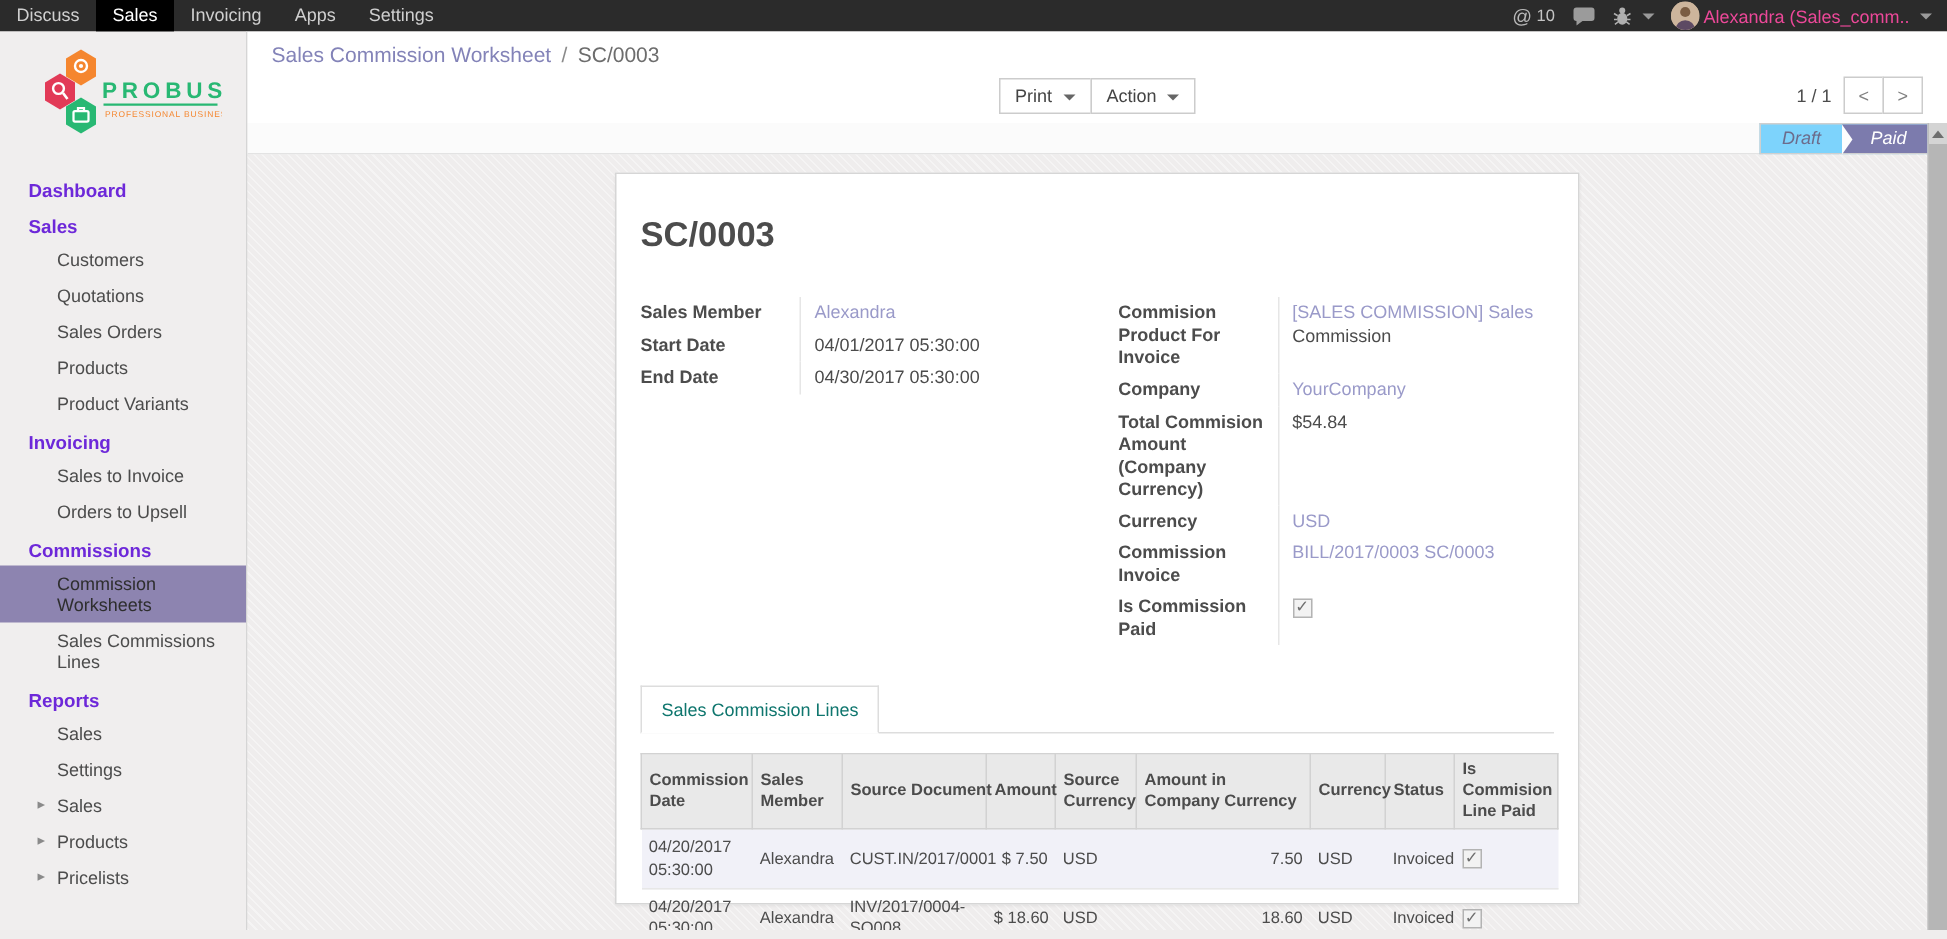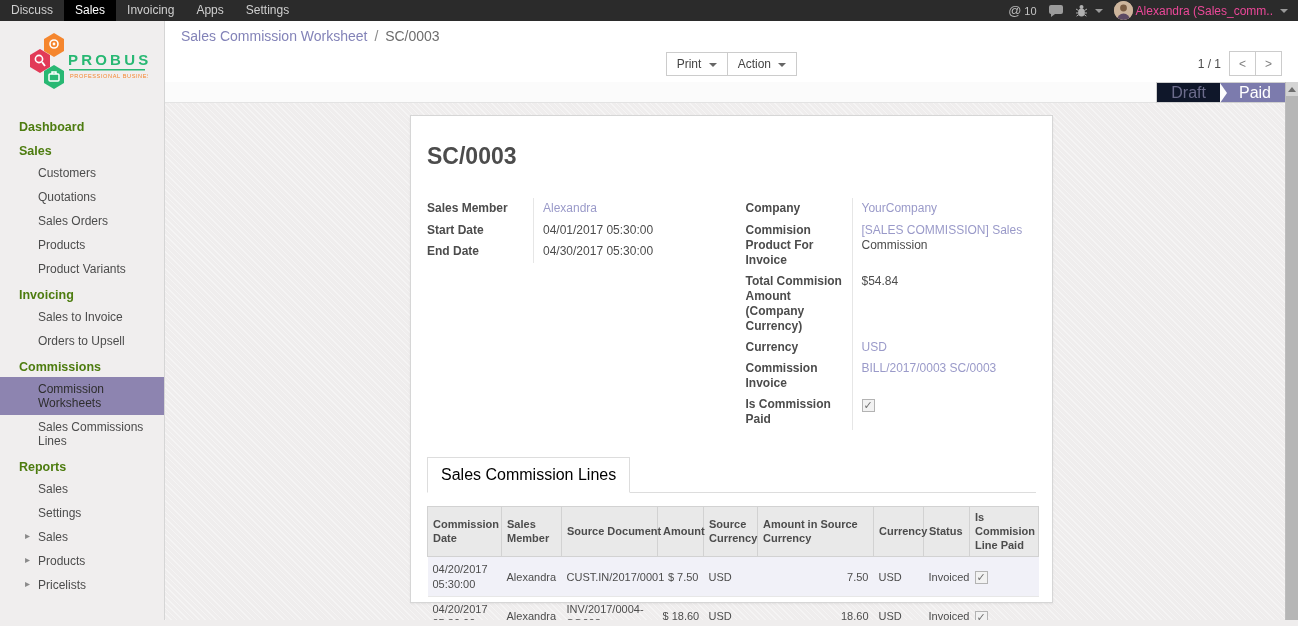--- a/index.html
+++ b/index.html
@@ -17,21 +17,21 @@
   .caret { display:inline-block; width:0; height:0; border-left:4px solid transparent; border-right:4px solid transparent; border-top:4px solid #9a9a9a; margin-left:4px; vertical-align:middle; }
   .avatar { width:19px; height:19px; border-radius:50%; overflow:hidden; background:#c9b29a; flex-shrink:0; }
   .username { color:#ec4899; font-size:12px; white-space:nowrap; }
 
   
   .app-body { display:flex; height:599px; position:relative; }
 
   
   .sidebar { width:165px; flex-shrink:0; background:#f0eeee; border-right:1px solid #d5d5d5; font-size:12px; overflow:hidden; }
   .logo-wrap { display:flex; justify-content:center; padding:10px 0 16px; }
-  .section-header { color:#4d7c0f; font-weight:bold; font-size:12.5px; padding:7px 0 3px 19px; cursor:pointer; }
+  .section-header { color:#6d28d9; font-weight:bold; font-size:12.5px; padding:7px 0 3px 19px; cursor:pointer; }
   .side-item { padding:5px 0 5px 38px; color:#4c4c4c; cursor:pointer; position:relative; }
   .side-item.active { background:#8d84b0; color:#2e2e2e; }
   .exp-caret { position:absolute; left:25px; top:5px; color:#8a8a8a; font-size:10px; }
 
   
   .main { flex:1; display:flex; flex-direction:column; position:relative; min-width:0; }
   .control-panel { background:#fff; height:61px; padding:7px 16px 0; }
   .breadcrumb { font-size:14px; }
   .breadcrumb .bc-link { color:#8383b8; cursor:pointer; }
   .breadcrumb .bc-sep { color:#8a8a8a; padding:0 3px; }
@@ -40,21 +40,21 @@
   .cp-btn { padding:4px 10px; border:1px solid #ccc; background:#fff; font-size:12px; color:#444; font-family:inherit; cursor:pointer; }
   .cp-btn + .cp-btn { margin-left:-1px; }
   .cp-btn .caret { border-top-color:#666; }
   .pager { position:absolute; right:0; top:0; display:flex; align-items:center; }
   .pager-count { font-size:12px; color:#4c4c4c; margin-right:8px; }
   .pager-btn { width:27px; height:25px; border:1px solid #ccc; background:#fff; color:#808080; font-size:12px; cursor:pointer; font-family:inherit; }
   .pager-btn + .pager-btn { margin-left:-1px; }
 
   
   .status-band { height:21px; background:#fbfbfb; border-bottom:1px solid #e3e3e3; display:flex; justify-content:flex-end; padding-right:13px; }
-  .statusbar { display:flex; height:21px; border:1px solid #cfcfcf; border-right:none; background:#0f172a; font-size:16px; }
+  .statusbar { display:flex; height:21px; border:1px solid #cfcfcf; border-right:none; background:#7dd3fc; font-size:12px;font-style:italic; }
   .status-step { padding:0 14px; line-height:19px; color:#6c6c8c; cursor:pointer; }
   .status-step.active { background:#7c7bad; color:#fff; position:relative; padding-left:19px; }
   .status-step.active::before { content:""; position:absolute; left:0; top:0; width:0; height:0;
      border-top:10px solid transparent; border-bottom:10px solid transparent; border-left:7px solid #fdfdfd; }
 
   
   .content-area { flex:1; padding-top:12px; overflow:hidden; background-color:#efeded;
      background-image:repeating-linear-gradient(45deg, rgba(255,255,255,.4) 0 1px, transparent 1px 4px); }
   .sheet { width:643px; height:488px; margin:0 auto; background:#fff; border:1px solid #d6d6d6;
      box-shadow:0 1px 2px rgba(0,0,0,.06); padding:27px 16px 20px; }
@@ -66,21 +66,21 @@
   .field-label { width:106px; flex-shrink:0; font-weight:bold; color:#4c4c4c; padding:3px 8px 3px 0; line-height:1.25; }
   .field-value { flex:1; border-left:1px solid #e6e6e6; padding:3px 0 3px 9px; line-height:1.3; min-height:20px; }
   .lnk { color:#9a9ac9; cursor:pointer; }
   .checkbox { display:inline-block; width:13px; height:13px; border:1px solid #b3b3b3; background:#f2f2f2;
      position:relative; vertical-align:middle; }
   .checkbox.checked::after { content:"\2713"; position:absolute; left:1px; top:-2px; font-size:11px; color:#6f6f6f; }
 
   
   .tabs { margin-top:26px; border-bottom:1px solid #ddd; padding-left:0; }
   .tab { display:inline-block; padding:8px 13px; background:#fff; border:1px solid #ddd; border-bottom:1px solid #fff;
-     position:relative; top:1px; font-size:16px; color:#000000; cursor:pointer; }
+     position:relative; top:1px; font-size:12px; color:#0f766e; cursor:pointer; }
 
   
   table.lines { width:611px; table-layout:fixed; border-collapse:collapse; margin-top:13px; font-size:11px; color:#4c4c4c; }
   table.lines th { background:#e9e9e9; border:1px solid #d2d2d2; font-weight:bold; text-align:left;
      padding:4px 5px; vertical-align:middle; line-height:1.25; cursor:pointer; }
   table.lines td { padding:5px 5px; vertical-align:middle; line-height:1.3; border-top:1px solid #e7e7e7; }
   table.lines tbody tr.stripe { background:#f1f1f8; }
   table.lines td.num, table.lines tfoot td.num { text-align:right; }
   .nowrap { white-space:nowrap; }
 
@@ -234,29 +234,29 @@
               <div class="field-value">04/01/2017 05:30:00</div>
             </div>
             <div class="field-row">
               <div class="field-label">End Date</div>
               <div class="field-value">04/30/2017 05:30:00</div>
             </div>
           </div>
 
           <div class="group right">
             <div class="field-row">
-              <div class="field-label">Company</div>
-              <div class="field-value"><span class="lnk">YourCompany</span></div>
-            </div>
-            <div class="field-row">
               <div class="field-label">Commision Product For Invoice</div>
               <div class="field-value">
                 <span class="lnk">[SALES COMMISSION] Sales</span>
                 <span>Commission</span>
               </div>
+            </div>
+            <div class="field-row">
+              <div class="field-label">Company</div>
+              <div class="field-value"><span class="lnk">YourCompany</span></div>
             </div>
             <div class="field-row">
               <div class="field-label">Total Commision Amount (Company Currency)</div>
               <div class="field-value">$54.84</div>
             </div>
             <div class="field-row">
               <div class="field-label">Currency</div>
               <div class="field-value"><span class="lnk">USD</span></div>
             </div>
             <div class="field-row">
@@ -286,21 +286,21 @@
               <col style="width:46px">
               <col style="width:69px">
           </colgroup>
           <thead>
             <tr>
               <th>Commission Date</th>
               <th>Sales Member</th>
               <th class="nowrap">Source Document</th>
               <th>Amount</th>
               <th>Source Currency</th>
-              <th>Amount in Source Currency</th>
+              <th>Amount in Company Currency</th>
               <th class="nowrap">Currency</th>
               <th class="nowrap">Status</th>
               <th>Is Commision Line Paid</th>
             </tr>
           </thead>
           <tbody>
             <tr class="stripe">
               <td>04/20/2017 05:30:00</td>
               <td class="nowrap">Alexandra</td>
               <td>CUST.IN/2017/0001</td>

